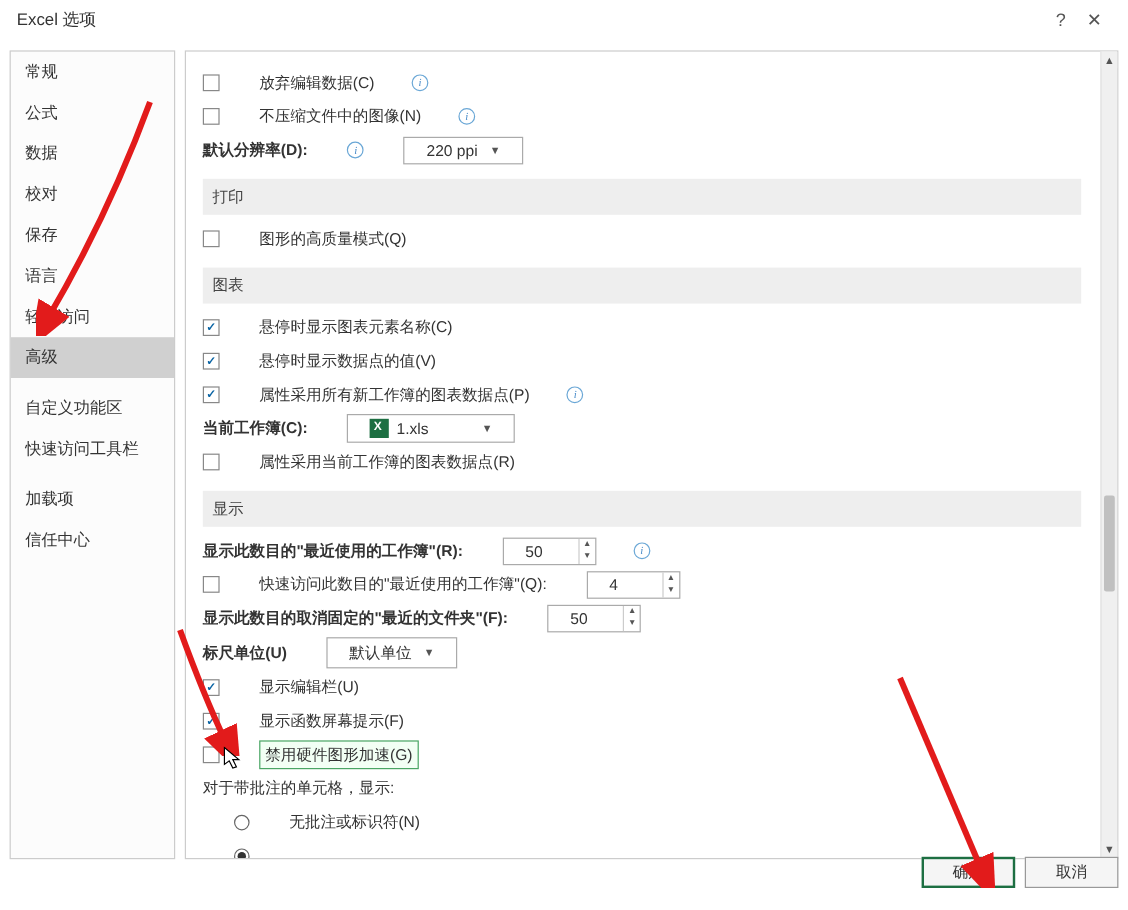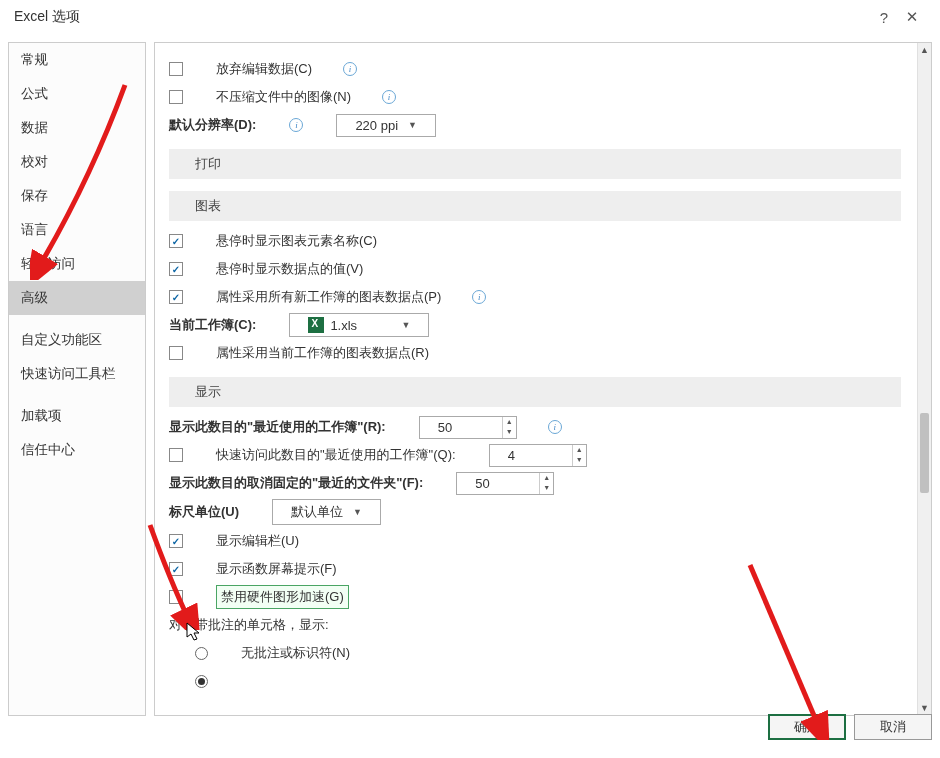--- a/index.html
+++ b/index.html
@@ -25,26 +25,26 @@
 
 .row { display: flex; align-items: center; margin: 4px 0; min-height: 24px; gap: 25px; }
 .chk { width: 14px; height: 14px; border: 1px solid #888; margin-right: 8px; display: inline-flex; align-items: center; justify-content: center; font-size: 10px; color: #0a64a4; background: #fff; cursor: pointer; flex-shrink: 0; }
 .chk.checked::before { content: "✓"; font-weight: bold; }
 .radio { width: 13px; height: 13px; border: 1px solid #666; border-radius: 50%; margin-right: 8px; display: inline-flex; align-items: center; justify-content: center; cursor: pointer; flex-shrink: 0; }
 .radio.checked::before { content: ""; width: 7px; height: 7px; background: #333; border-radius: 50%; }
 .lbl { }
 .info-icon { display: inline-flex; width: 14px; height: 14px; border: 1px solid #6aa7d6; border-radius: 50%; align-items: center; justify-content: center; font-size: 9px; color: #4a8cc9; margin-left: 6px; font-style: italic; font-family: Georgia, serif; }
 .info-icon::before { content: "i"; }
 
-.section-head { background: #eeeeee; padding: 6px 26px; font-size: 13px; color: #444; margin: 12px 0 8px 0; }
+.section-head { background: #eeeeee; padding: 6px 8px; font-size: 13px; color: #444; margin: 12px 0 8px 0; }
 
 .sel, .num { border: 1px solid #aaa; background: #fff; padding: 3px 18px; font-size: 13px; display: inline-flex; align-items: center; }
 .sel { min-width: 70px; cursor: pointer; }
 .sel .caret { margin-left: auto; padding-left: 10px; font-size: 9px; color: #555; }
-.num { width: 98px; position: relative; }
+.num { width: 78px; position: relative; }
 .num .spin { position: absolute; right: 0; top: 0; bottom: 0; width: 14px; display: flex; flex-direction: column; border-left: 1px solid #ccc; }
 .num .spin span { flex:1; text-align:center; font-size:7px; color:#555; line-height:10px; cursor:pointer; }
 
 .excel-ico { display: inline-block; width: 16px; height: 16px; background: #1d6f42; position: relative; margin-right: 6px; }
 .excel-ico::after { content: "X"; position: absolute; color: #fff; font-size: 10px; font-weight: bold; left: 3px; top: 1px; }
 
 .highlight-box { border: 1px solid #4aa564; background: #f2fff4; padding: 2px 4px; }
 
 .footer { position: absolute; bottom: 18px; right: 8px; display: flex; gap: 8px; }
 .btn { width: 78px; height: 26px; border: 1px solid #999; background: #f5f5f5; display: flex; align-items: center; justify-content: center; cursor: pointer; font-size: 13px; }
@@ -98,20 +98,24 @@
       <div class="row">
         <span class="label-txt">默认分辨率(D):</span>
         <span class="info-icon" style="margin-right:8px;margin-left:0;"></span>
         <div class="sel">
           <span>220 ppi</span>
           <span class="caret">▼</span>
         </div>
       </div>
 
       <div class="section-head">打印</div>
+      <div class="row">
+        <span class="chk"></span>
+        <span class="lbl">图形的高质量模式(Q)</span>
+      </div>
 
       <div class="section-head">图表</div>
       <div class="row">
         <span class="chk checked"></span>
         <span class="lbl">悬停时显示图表元素名称(C)</span>
       </div>
       <div class="row">
         <span class="chk checked"></span>
         <span class="lbl">悬停时显示数据点的值(V)</span>
       </div>

